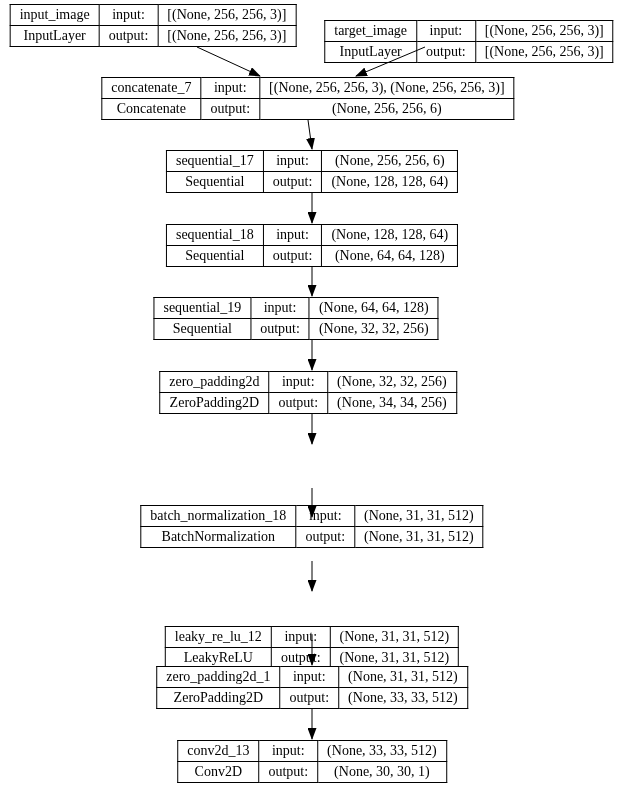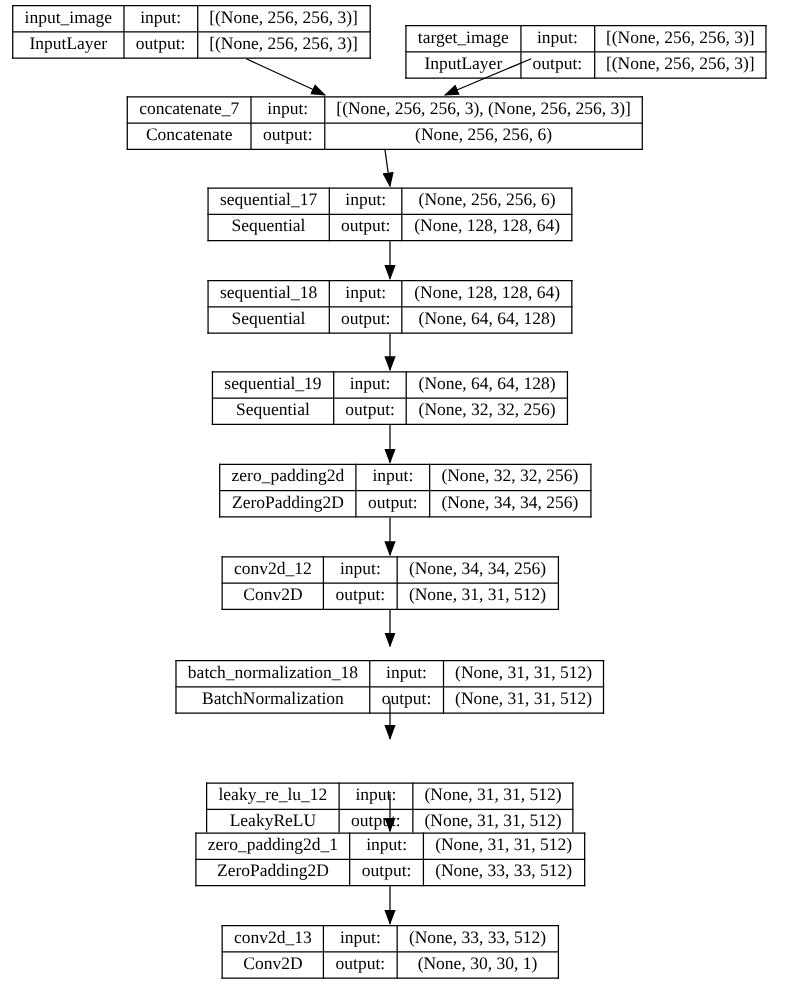--- a/index.html
+++ b/index.html
@@ -107,66 +107,52 @@
         <td>(None, 128, 128, 64)</td>
       </tr>
       <tr>
         <td>Sequential</td>
         <td>output:</td>
         <td>(None, 64, 64, 128)</td>
       </tr>
     </tbody>
   </table>
 
-  <table class="node" id="node-sequential_19" style="left:312px; top:297px;">
+  <table class="node" id="node-sequential_19" style="left:296px; top:297px;">
     <tbody>
       <tr>
         <td>sequential_19</td>
         <td>input:</td>
         <td>(None, 64, 64, 128)</td>
       </tr>
       <tr>
         <td>Sequential</td>
         <td>output:</td>
         <td>(None, 32, 32, 256)</td>
       </tr>
     </tbody>
   </table>
 
-  <table class="node" id="node-zero_padding2d" style="left:324px; top:371px;">
+  <table class="node" id="node-zero_padding2d" style="left:308px; top:371px;">
     <tbody>
       <tr>
         <td>zero_padding2d</td>
         <td>input:</td>
         <td>(None, 32, 32, 256)</td>
       </tr>
       <tr>
         <td>ZeroPadding2D</td>
         <td>output:</td>
         <td>(None, 34, 34, 256)</td>
       </tr>
     </tbody>
   </table>
 
-  <table class="node" id="node-conv2d_12" style="left:312px; top:445px;">
-    <tbody>
-      <tr>
-        <td>conv2d_12</td>
-        <td>input:</td>
-        <td>(None, 34, 34, 256)</td>
-      </tr>
-      <tr>
-        <td>Conv2D</td>
-        <td>output:</td>
-        <td>(None, 31, 31, 512)</td>
-      </tr>
-    </tbody>
-  </table>
-
-  <table class="node" id="node-batch_normalization_18" style="left:312px; top:528px;">
+
+  <table class="node" id="node-batch_normalization_18" style="left:312px; top:505px;">
     <tbody>
       <tr>
         <td>batch_normalization_18</td>
         <td>input:</td>
         <td>(None, 31, 31, 512)</td>
       </tr>
       <tr>
         <td>BatchNormalization</td>
         <td>output:</td>
         <td>(None, 31, 31, 512)</td>

